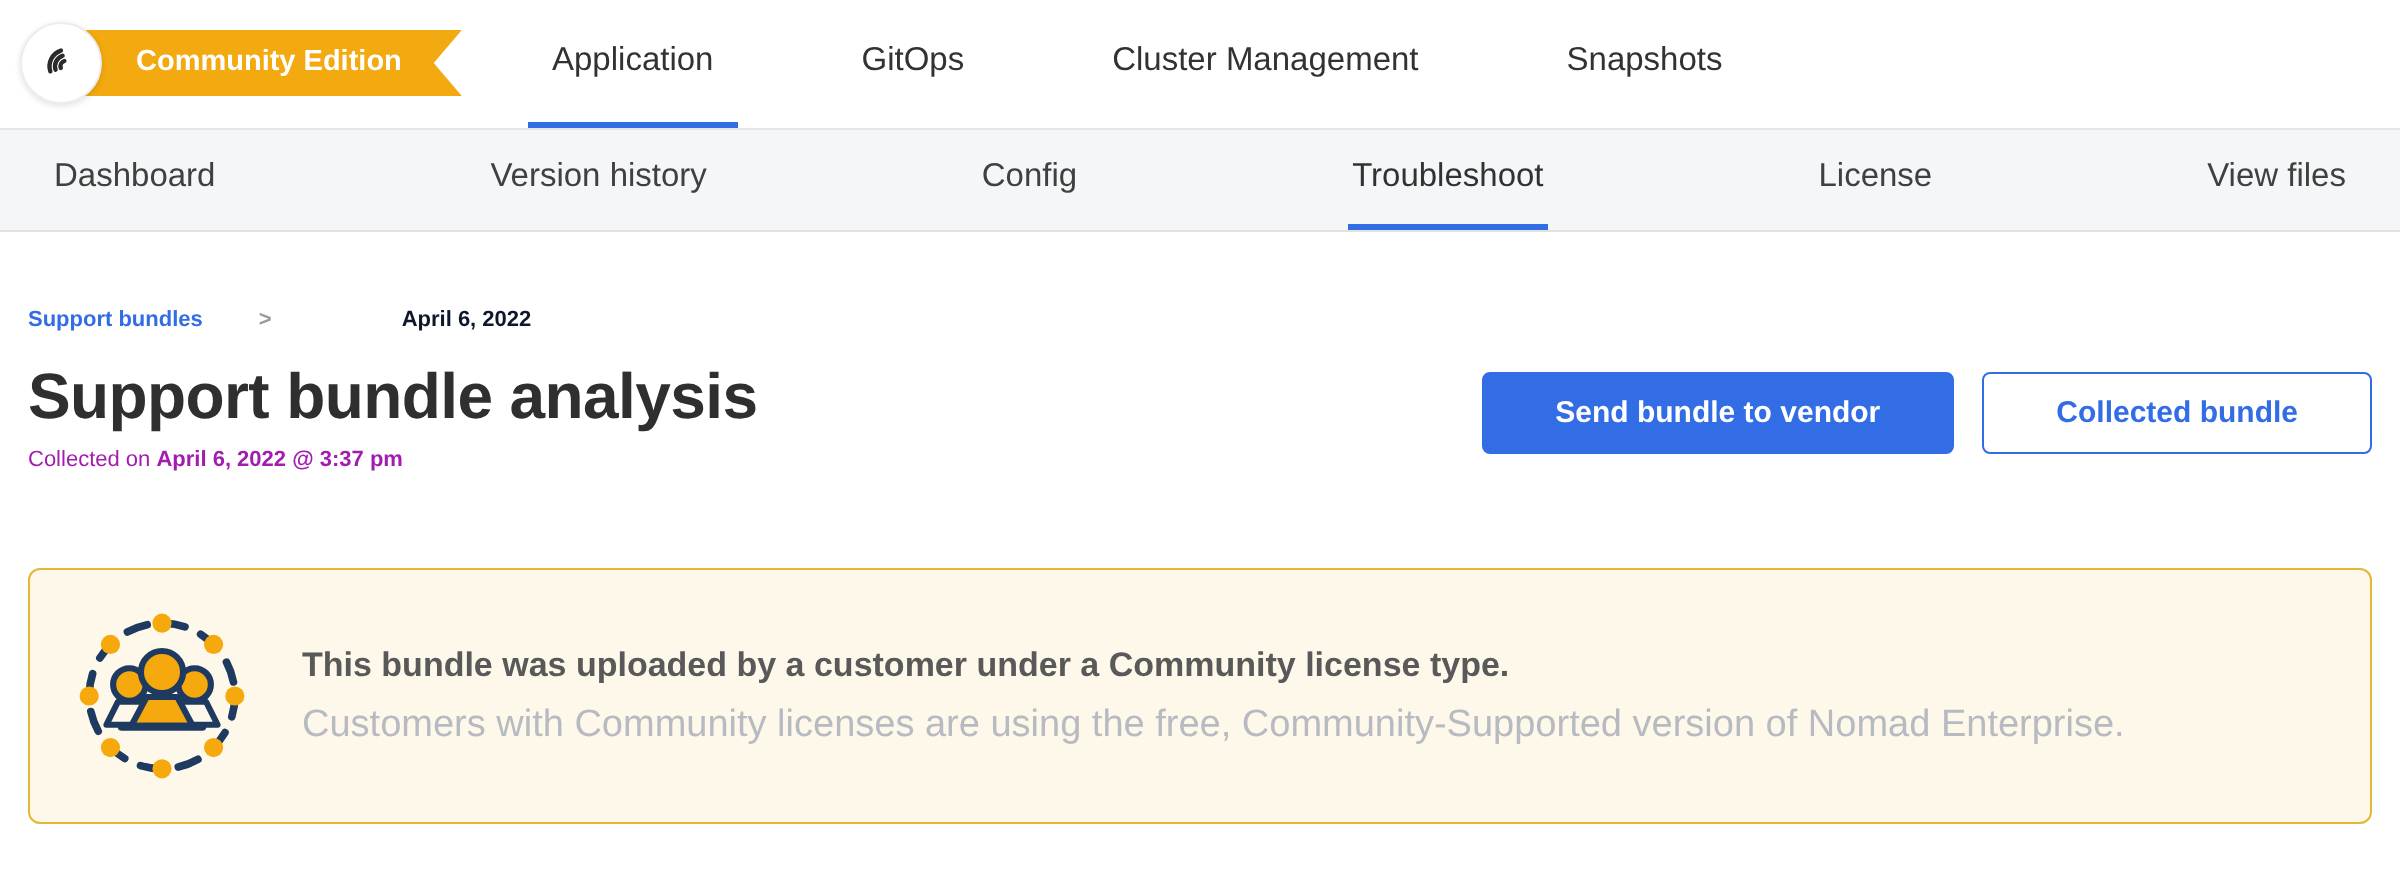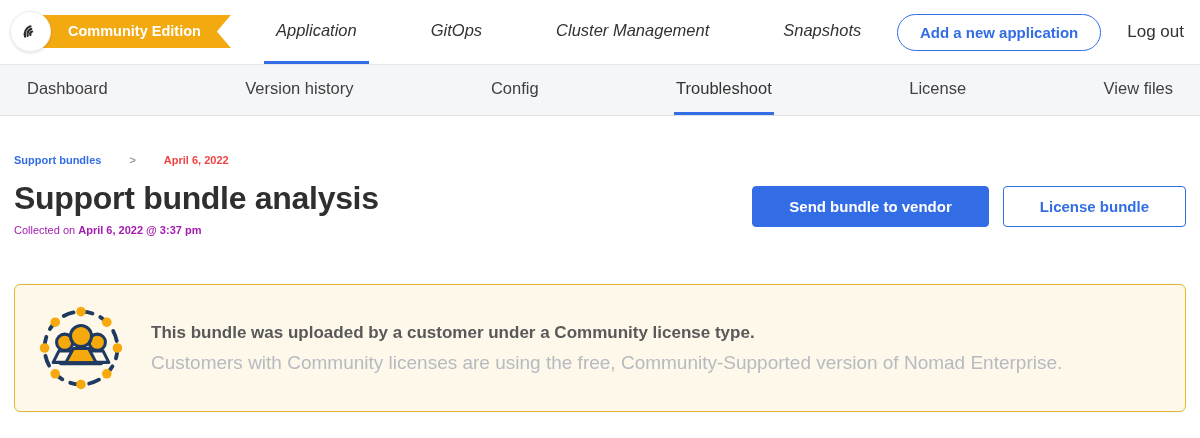--- a/index.html
+++ b/index.html
@@ -49,21 +49,20 @@
     display: flex; align-items: center; justify-content: center;
     z-index: 2;
     cursor: pointer;
   }
   .tabs {
     display: flex;
     align-items: stretch;
     height: 64px;
     gap: 50px;
     margin-left: 14px;
-    font-style: italic;
   }
   .tab {
     display: flex;
     align-items: center;
     padding: 0 12px;
     font-size: 16.5px;
     color: #323232;
     cursor: pointer;
     border-bottom: 3px solid transparent;
     white-space: nowrap;
@@ -120,21 +119,21 @@
 
   .breadcrumb {
     display: flex;
     align-items: center;
     gap: 28px;
     font-size: 11px;
     font-weight: 700;
   }
   .breadcrumb .crumb-link { color: #326de6; cursor: pointer; }
   .breadcrumb .crumb-sep { color: #9b9b9b; font-weight: 700; }
-  .breadcrumb .crumb-current { color: #ef4444; }
+  .breadcrumb .crumb-current { color: #0f172a; margin-left: 37px; }
 
   .header-row {
     display: flex;
     align-items: flex-start;
     justify-content: space-between;
     margin-top: 14px;
   }
   .page-title {
     font-size: 32px;
     font-weight: 700;
@@ -206,24 +205,20 @@
     </div>
   </div>
 
   <div class="tabs">
     <div class="tab active">Application</div>
     <div class="tab">GitOps</div>
     <div class="tab">Cluster Management</div>
     <div class="tab">Snapshots</div>
   </div>
 
-  <div class="topnav-right">
-    <button class="pill-btn">Add a new application</button>
-    <span class="logout">Log out</span>
-  </div>
 </div>
 
 <div class="subnav">
   <div class="subnav-item">Dashboard</div>
   <div class="subnav-item">Version history</div>
   <div class="subnav-item">Config</div>
   <div class="subnav-item active">Troubleshoot</div>
   <div class="subnav-item">License</div>
   <div class="subnav-item">View files</div>
 </div>
@@ -238,21 +233,21 @@
 
   <div class="header-row">
     <div>
       <div class="page-title">Support bundle analysis</div>
       <div class="collected">
         <span>Collected on </span><b>April 6, 2022 @ 3:37 pm</b>
       </div>
     </div>
     <div class="actions">
       <button class="btn btn-primary">Send bundle to vendor</button>
-      <button class="btn btn-outline">License bundle</button>
+      <button class="btn btn-outline">Collected bundle</button>
     </div>
   </div>
 
   <div class="notice">
     <div class="notice-icon">
       <svg width="92" height="92" viewBox="0 0 96 96">
         <circle cx="48" cy="48" r="38" fill="none" stroke="#1f3a60" stroke-width="4" stroke-dasharray="11 9" stroke-linecap="round"></circle>
         <g fill="#f5a90c">
           <circle cx="48" cy="10" r="5"></circle>
           <circle cx="74.9" cy="21.1" r="5"></circle>

